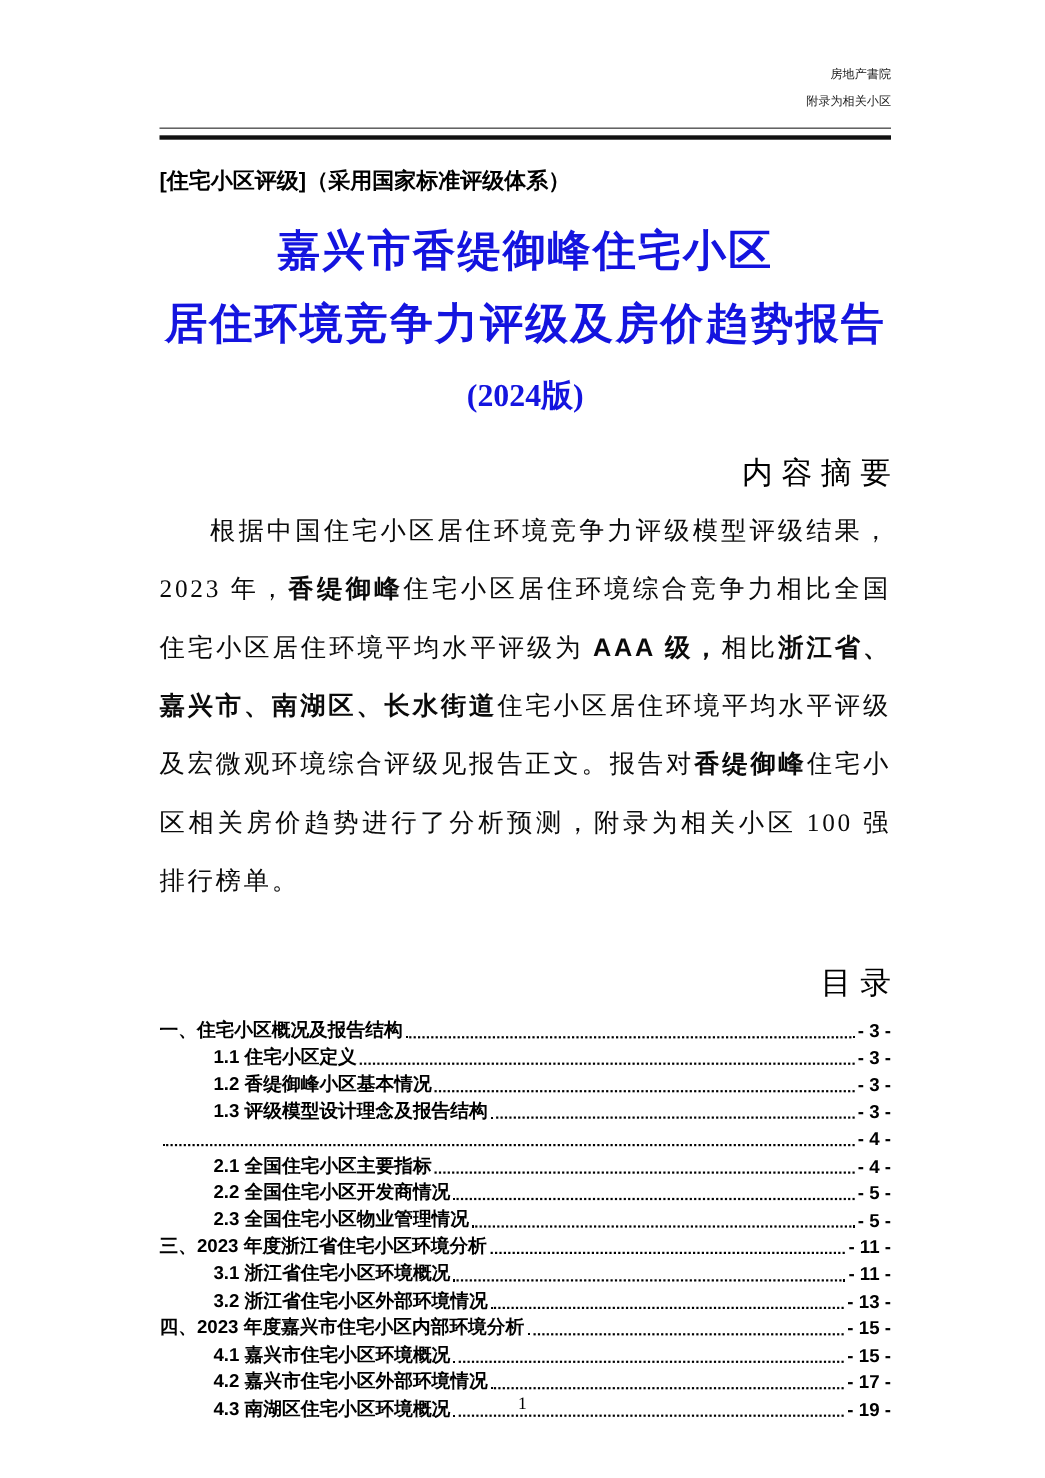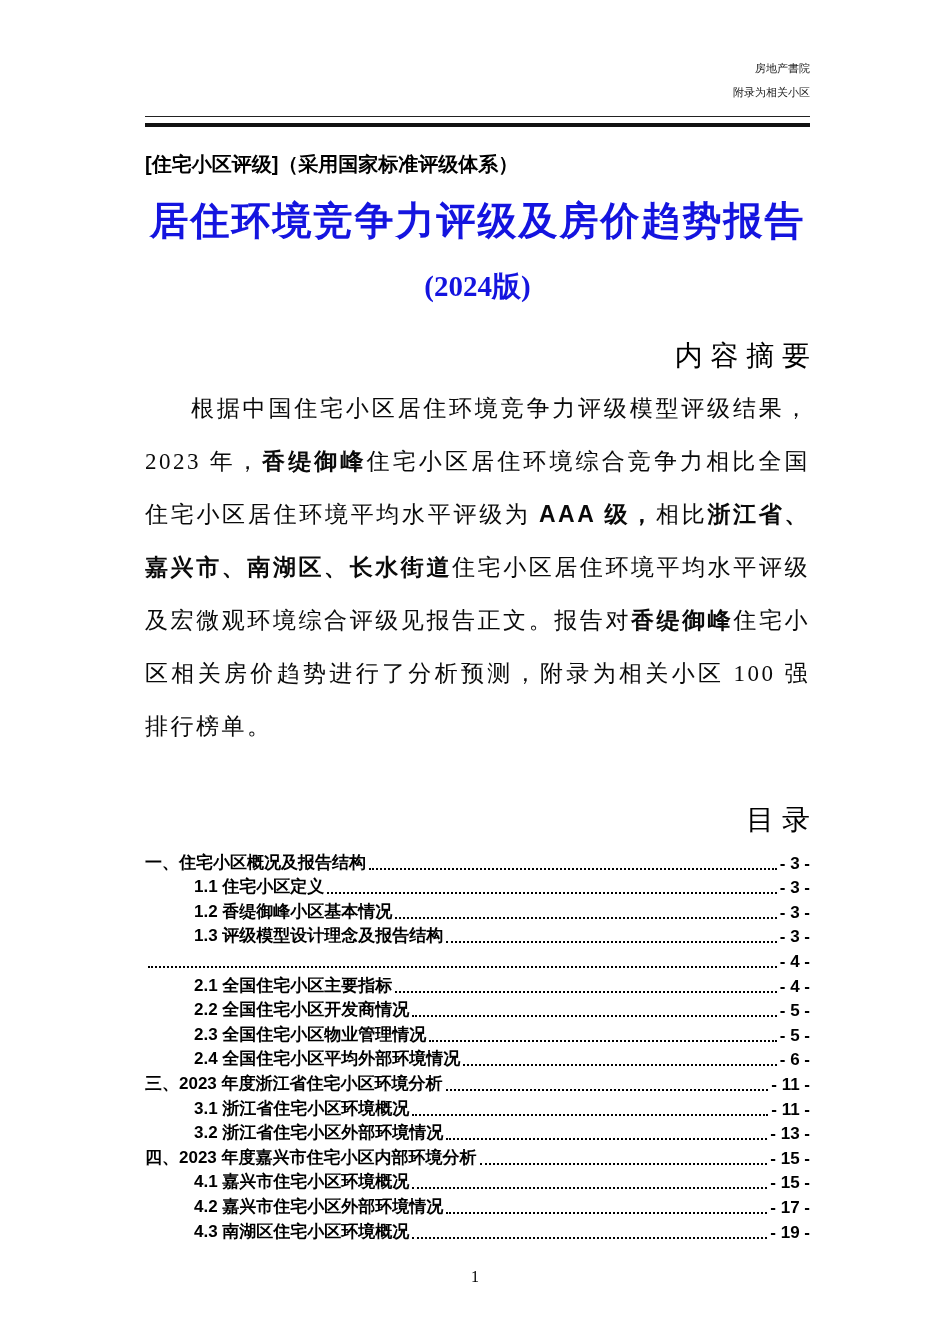--- a/index.html
+++ b/index.html
@@ -99,20 +99,21 @@
 <div class="page">
 
   <div class="hdr">
     <span>房地产書院</span>
     <span>附录为相关小区</span>
   </div>
   <div class="hdr-rule"></div>
 
   <div class="tagline">[住宅小区评级]（采用国家标准评级体系）</div>
 
+  <div class="title-l1">嘉兴市香缇御峰住宅小区</div>
   <div class="title-l2">居住环境竞争力评级及房价趋势报告</div>
   <div class="edition">(2024版)</div>
 
   <div class="sec-heading summary-heading">内 容 摘 要</div>
   <p class="summary-text" id="summary-text"><span>根据中国住宅小区居住环境竞争力评级模型评级结果，2023 年，</span><span class="b">香缇御峰</span><span>住宅小区居住环境综合竞争力相比全国住宅小区居住环境平均水平评级为 </span><span class="b">AAA 级，</span><span>相比</span><span class="b">浙江省、嘉兴市、南湖区、长水街道</span><span>住宅小区居住环境平均水平评级及宏微观环境综合评级见报告正文。报告对</span><span class="b">香缇御峰</span><span>住宅小区相关房价趋势进行了分析预测，附录为相关小区 100 强排行榜单。</span></p>
 
   <div class="sec-heading toc-heading">目 录</div>
   <div class="toc-list" id="toc-list">
       <div class="toc-item lvl1">
         <span class="toc-label">一、住宅小区概况及报告结构</span>
@@ -145,25 +146,20 @@
       </div>
       <div class="toc-item lvl2">
         <span class="toc-label">2.2 全国住宅小区开发商情况</span>
         <span class="toc-dots"></span>
         <span class="toc-page">- 5 -</span>
       </div>
       <div class="toc-item lvl2">
         <span class="toc-label">2.3 全国住宅小区物业管理情况</span>
         <span class="toc-dots"></span>
         <span class="toc-page">- 5 -</span>
-      </div>
-      <div class="toc-item lvl2">
-        <span class="toc-label">2.4 全国住宅小区平均外部环境情况</span>
-        <span class="toc-dots"></span>
-        <span class="toc-page">- 6 -</span>
       </div>
       <div class="toc-item lvl1">
         <span class="toc-label">三、2023 年度浙江省住宅小区环境分析</span>
         <span class="toc-dots"></span>
         <span class="toc-page">- 11 -</span>
       </div>
       <div class="toc-item lvl2">
         <span class="toc-label">3.1 浙江省住宅小区环境概况</span>
         <span class="toc-dots"></span>
         <span class="toc-page">- 11 -</span>

